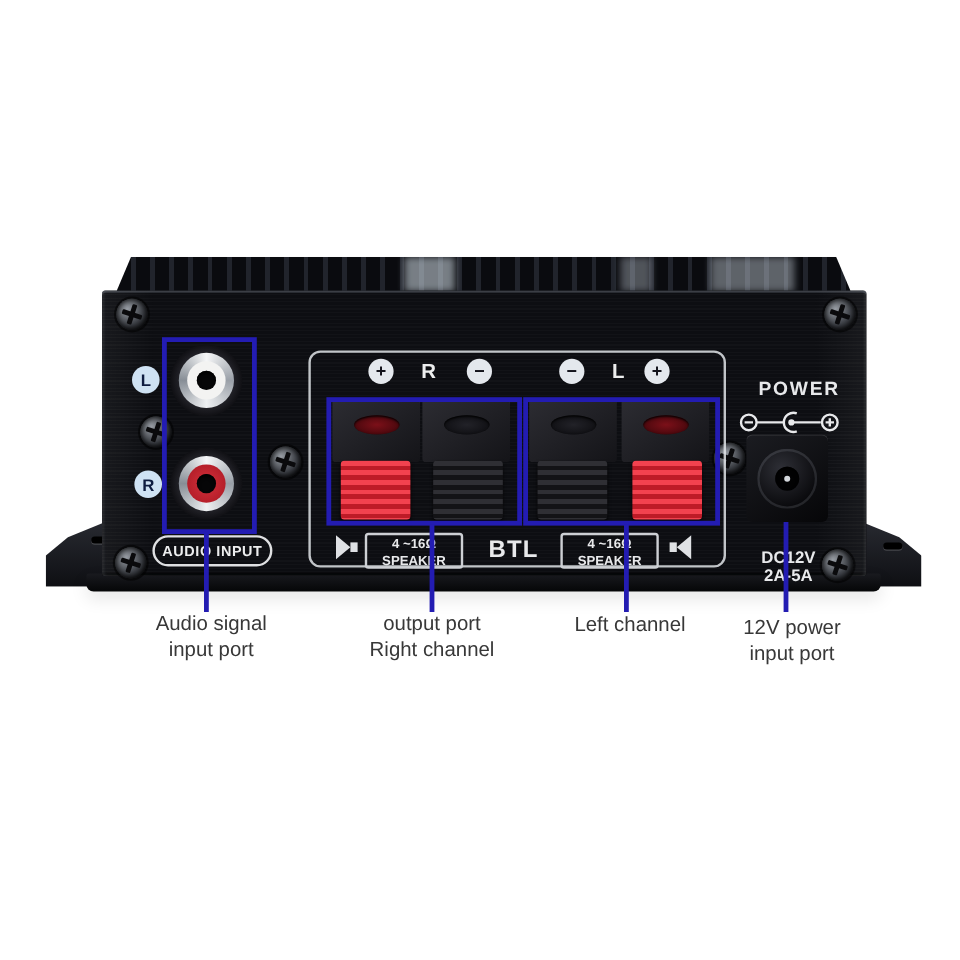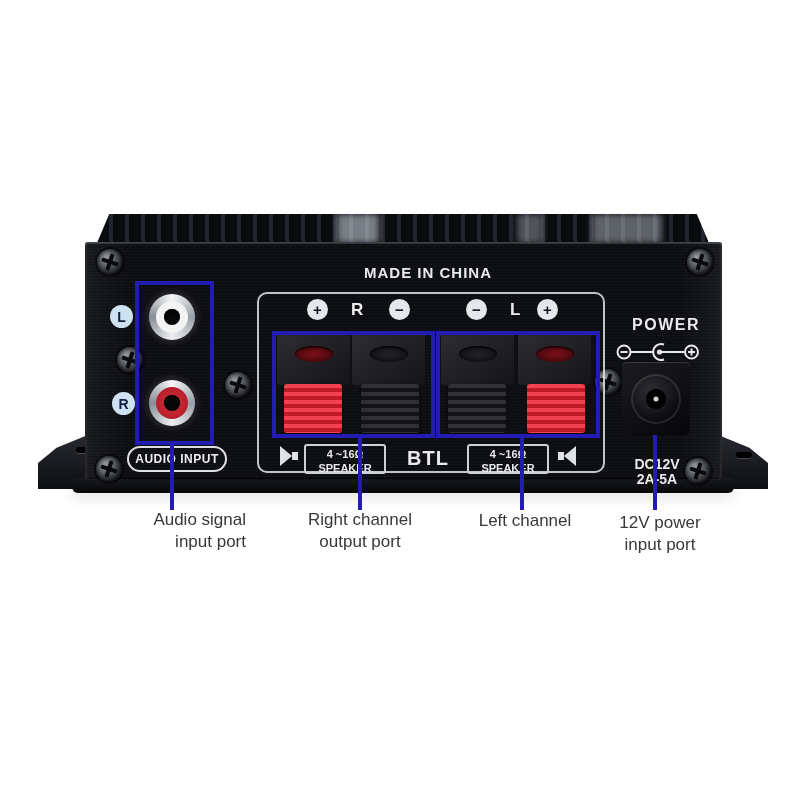--- a/index.html
+++ b/index.html
@@ -134,21 +134,20 @@
   <div class="abs amp-panel"></div>
 
   <div class="abs screw" style="left:97px;  top:249px;"></div>
   <div class="abs screw" style="left:687px; top:249px;"></div>
   <div class="abs screw" style="left:117px; top:347px;"></div>
   <div class="abs screw" style="left:225px; top:372px;"></div>
   <div class="abs screw" style="left:595px; top:369px;"></div>
   <div class="abs screw" style="left:96px;  top:456px;"></div>
   <div class="abs screw" style="left:685px; top:458px;"></div>
 
-  <div class="abs made-in">MADE IN CHINA</div>
 
   <div class="abs marker-circle" style="left:110px; top:305px;">L</div>
   <div class="abs marker-circle" style="left:112px; top:392px;">R</div>
 
   <div class="abs rca white" style="left:142px; top:287px;">
     <span class="ring"></span>
     <span class="insulator"></span>
     <span class="hole"></span>
   </div>
   <div class="abs rca red" style="left:142px; top:373px;">
@@ -231,27 +230,27 @@
 
   <div class="abs blue-box" style="left:135px; top:281px; width:79px;  height:164px;"></div>
   <div class="abs blue-box" style="left:272px; top:331px; width:163px; height:107px;"></div>
   <div class="abs blue-box" style="left:436px; top:331px; width:164px; height:107px;"></div>
 
   <div class="abs ann-line" style="left:170px; top:443px; height:67px;"></div>
   <div class="abs ann-line" style="left:358px; top:437px; height:73px;"></div>
   <div class="abs ann-line" style="left:520px; top:437px; height:73px;"></div>
   <div class="abs ann-line" style="left:653px; top:435px; height:75px;"></div>
 
-  <div class="abs caption" style="left:106px; top:509px; width:140px;text-align:right;">
+  <div class="abs caption" style="left:106px; top:509px; width:140px;">
     <div>Audio signal</div>
     <div>input port</div>
   </div>
   <div class="abs caption" style="left:290px; top:509px; width:140px;">
+    <div>output port</div>
     <div>Right channel</div>
-    <div>output port</div>
   </div>
   <div class="abs caption" style="left:455px; top:510px; width:140px;">
     <div>Left channel</div>
   </div>
   <div class="abs caption" style="left:592px; top:512px; width:136px;">
     <div>12V power</div>
     <div>input port</div>
   </div>
 
 </div>

